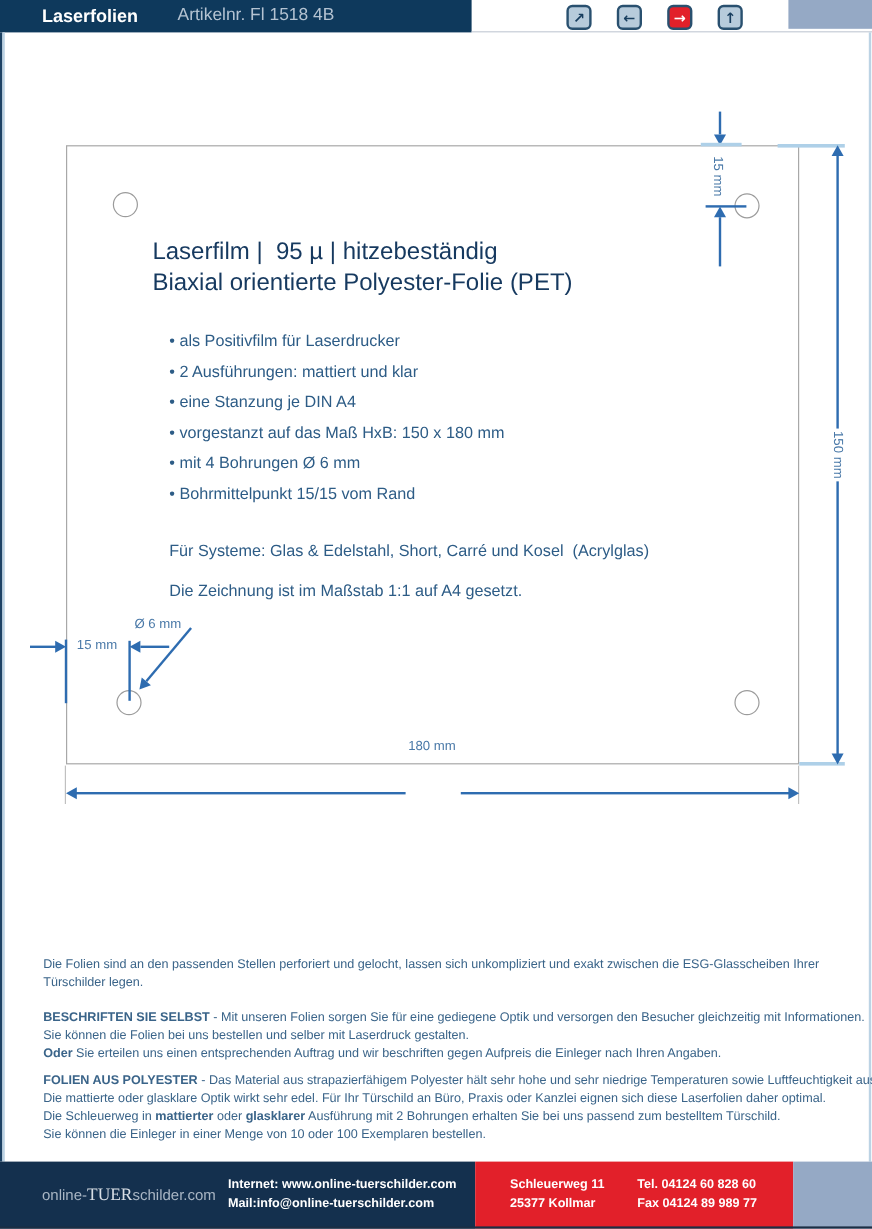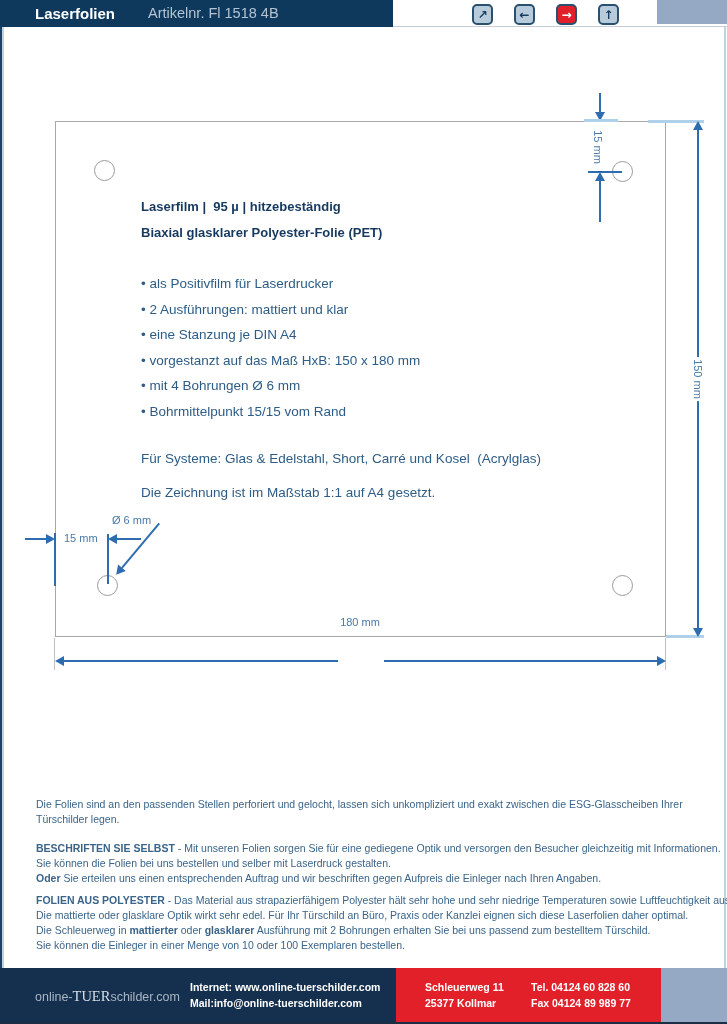--- a/index.html
+++ b/index.html
@@ -41,21 +41,21 @@
   .ah{width:0;height:0;}
   .ah-down{border-left:5px solid transparent;border-right:5px solid transparent;border-top:9px solid var(--dim_blue);}
   .ah-up{border-left:5px solid transparent;border-right:5px solid transparent;border-bottom:9px solid var(--dim_blue);}
   .ah-right{border-top:5px solid transparent;border-bottom:5px solid transparent;border-left:9px solid var(--dim_blue);}
   .ah-left{border-top:5px solid transparent;border-bottom:5px solid transparent;border-right:9px solid var(--dim_blue);}
   .leader{left:160px;top:524px;width:58px;height:2px;background:var(--dim_blue);transform-origin:0 0;transform:rotate(130deg);}
   .leader::after{content:"";position:absolute;right:-9px;top:-4px;border-top:5px solid transparent;
     border-bottom:5px solid transparent;border-left:9px solid var(--dim_blue);}
 
   
-  .ptitle{left:141px;color:var(--text_navy);font-weight:bold;font-size:13px;white-space:pre;}
+  .ptitle{left:127px;color:var(--text_navy);font-weight:normal;font-size:20px;white-space:pre;}
   .pline13{left:141px;color:var(--text_blue);font-size:13.5px;white-space:pre;}
   .bullets{left:141px;top:271px;color:var(--text_blue);font-size:13.5px;line-height:25.6px;}
   .bullets div{white-space:pre;}
   .bullets div::before{content:"\2022  ";}
 
   
   .para{left:36px;color:#3a6489;font-size:10.5px;line-height:15px;}
   .para .pl{white-space:nowrap;}
   .seg-b{font-weight:bold;}
 
@@ -130,21 +130,21 @@
 
   <div class="abs gline" style="left:54px;top:638px;width:1px;height:32px;"></div>
   <div class="abs gline" style="left:665px;top:638px;width:1px;height:32px;"></div>
   <div class="abs dline" style="left:58px;top:660px;width:280px;height:2px;"></div>
   <div class="abs dline" style="left:384px;top:660px;width:278px;height:2px;"></div>
   <div class="abs ah ah-left" style="left:55px;top:656px;"></div>
   <div class="abs ah ah-right" style="left:657px;top:656px;"></div>
   <span class="abs dlabel" style="left:360px;top:622px;transform:translate(-50%,-50%);">180 mm</span>
 
   <div class="abs ptitle" style="top:199px;">Laserfilm |  95 µ | hitzebeständig</div>
-  <div class="abs ptitle" style="top:225px;">Biaxial glasklarer Polyester-Folie (PET)</div>
+  <div class="abs ptitle" style="top:225px;">Biaxial orientierte Polyester-Folie (PET)</div>
   <div class="abs bullets">
     <div>als Positivfilm für Laserdrucker</div>
     <div>2 Ausführungen: mattiert und klar</div>
     <div>eine Stanzung je DIN A4</div>
     <div>vorgestanzt auf das Maß HxB: 150 x 180 mm</div>
     <div>mit 4 Bohrungen Ø 6 mm</div>
     <div>Bohrmittelpunkt 15/15 vom Rand</div>
   </div>
   <div class="abs pline13" style="top:451px;">Für Systeme: Glas &amp; Edelstahl, Short, Carré und Kosel  (Acrylglas)</div>
   <div class="abs pline13" style="top:485px;">Die Zeichnung ist im Maßstab 1:1 auf A4 gesetzt.</div>

